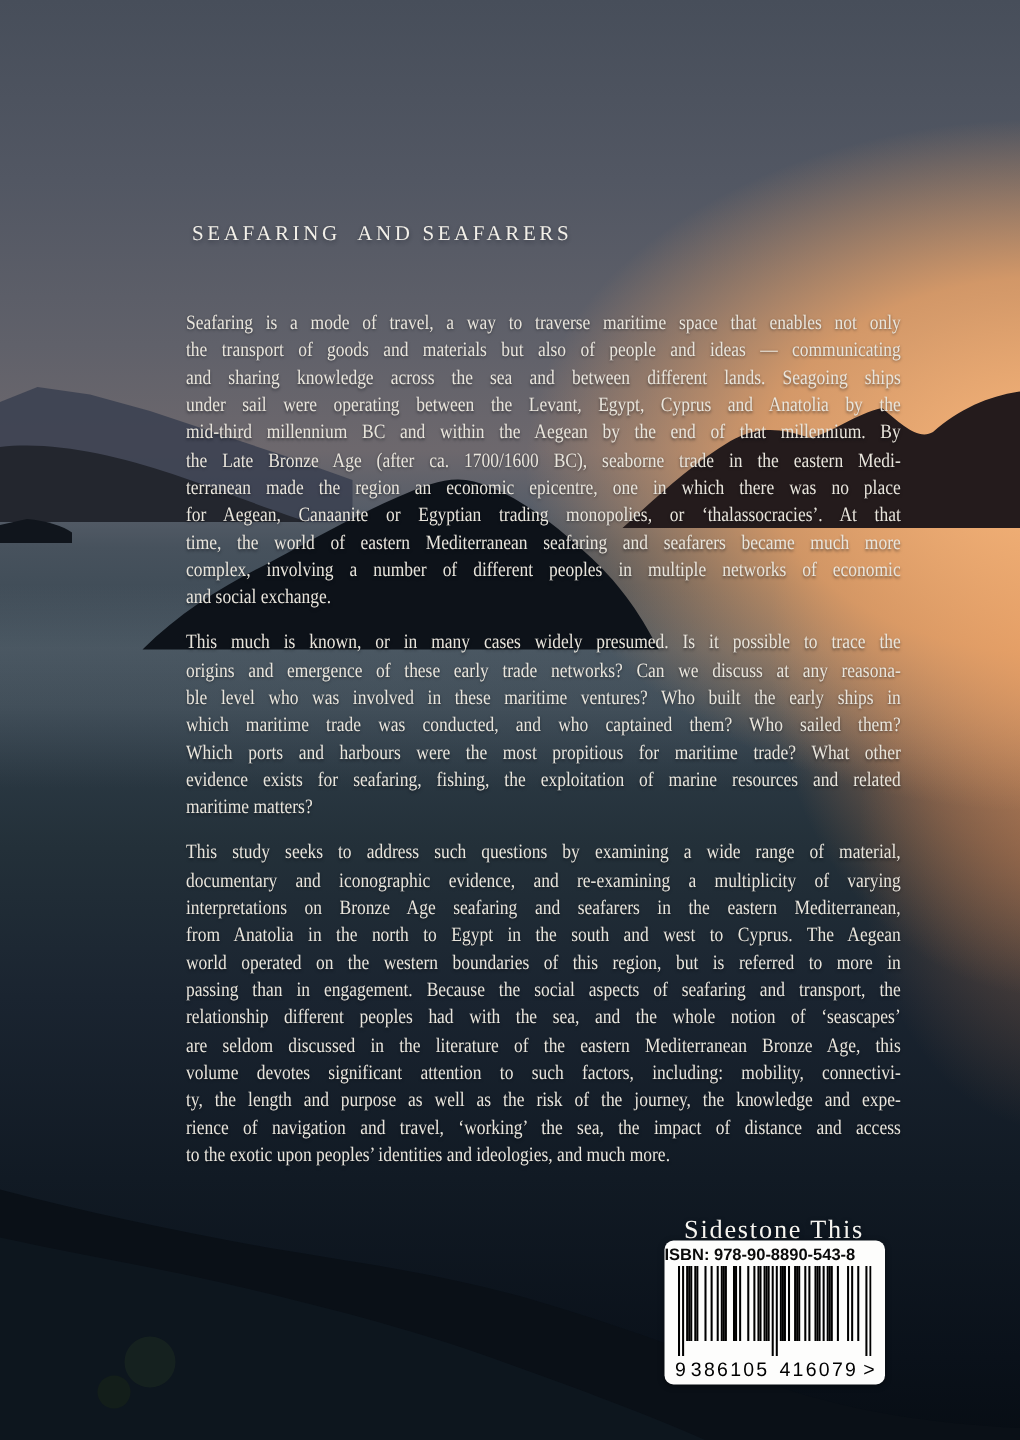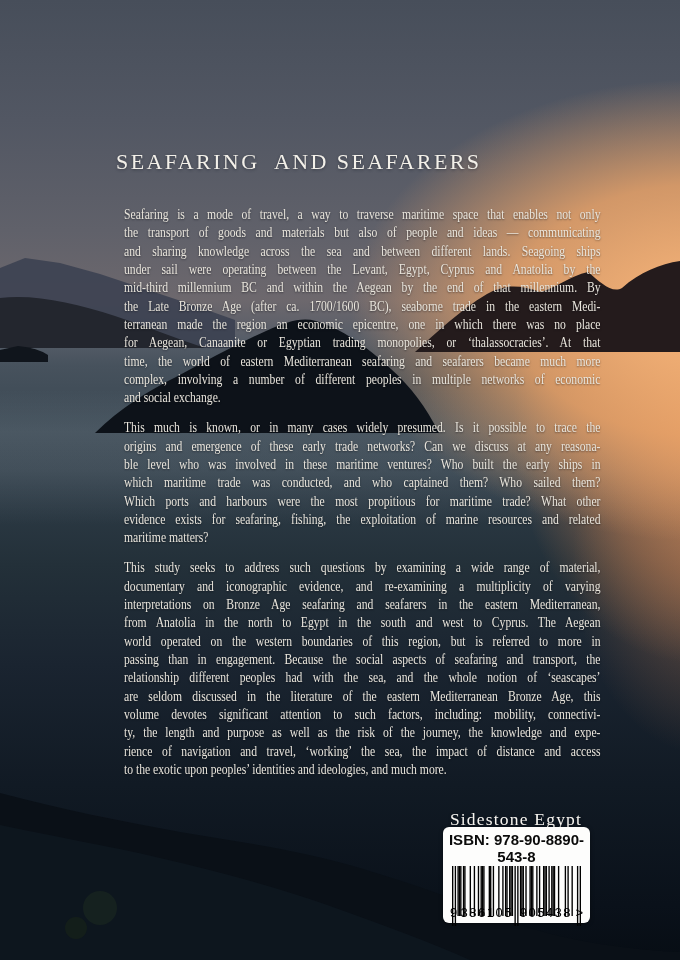--- a/index.html
+++ b/index.html
@@ -17,38 +17,38 @@
       
       linear-gradient(to bottom, rgba(135,145,155,0) 390px, rgba(138,148,158,0.22) 432px, rgba(128,138,148,0.22) 470px, rgba(110,122,132,0) 525px),
       
       linear-gradient(to bottom,
         #474e5a 0px, #525763 120px, #60616a 230px, #6d686d 300px, #565d68 340px,
         #47525d 365px, #3a4853 425px, #2e3c47 485px, #233039 565px, #1a2430 665px,
         #111a24 785px, #0a111a 905px, #070d14 960px);}
   .silhouettes{position:absolute;inset:0;}
 
   
-  .page-title{position:absolute;left:116px;top:149px;color:#f3f0e9;font-size:22px;
+  .page-title{position:absolute;left:128px;top:149px;color:#f3f0e9;font-size:14px;
     letter-spacing:2.4px;white-space:pre;text-shadow:0 1px 3px rgba(15,20,30,0.45);}
   .page-subtitle{position:absolute;left:124px;top:174px;color:#ece8e0;font-size:10.8px;
     font-weight:bold;letter-spacing:0.6px;white-space:pre;text-shadow:0 1px 2px rgba(15,20,30,0.45);}
   .text-col{position:absolute;left:124px;top:206px;width:556px;
     transform:scaleX(0.857);transform-origin:0 0;
     color:#e9e5dc;font-size:13.6px;text-shadow:0 1px 2px rgba(8,12,20,0.5);}
   .para{margin:0 0 11.5px 0;}
   .para .line{line-height:18.35px;text-align:justify;text-align-last:justify;white-space:normal;}
   .para .line.last{text-align-last:left;}
 
   
   .publisher-name{position:absolute;left:441px;top:809px;width:150px;text-align:center;
     color:#f7f5f0;font-size:17.5px;letter-spacing:1.2px;text-shadow:0 1px 3px rgba(10,15,25,0.55);}
   .isbn-box{position:absolute;left:443px;top:827px;width:147px;height:96px;background:#fdfdfc;
     border-radius:6px;box-shadow:0 1px 4px rgba(0,0,0,0.4);}
-  .isbn-label{margin-top:4px;text-align:center;font-family:"Liberation Sans",sans-serif;
-    font-weight:bold;font-size:15px;color:#0a0a0a;}
+  .isbn-label{margin-top:4px;text-align:left;font-family:"Liberation Sans",sans-serif;
+    font-weight:bold;font-size:11px;color:#0a0a0a;}
   .barcode-svg{display:block;margin:1px auto 0 auto;}
   .barcode-number{position:absolute;left:0;right:0;bottom:3px;display:flex;align-items:baseline;
     padding:0 7px;font-family:"Liberation Sans",sans-serif;font-size:13px;color:#000;}
   .barcode-number .lead{flex:0 0 auto;}
   .barcode-number .grp{flex:1 1 auto;text-align:center;letter-spacing:1.5px;}
   .barcode-number .trail{flex:0 0 auto;font-size:13px;}
 </style>
 </head>
 <body>
 
@@ -111,21 +111,21 @@
         <div class="line">passing than in engagement. Because the social aspects of seafaring and transport, the</div>
         <div class="line">relationship different peoples had with the sea, and the whole notion of ‘seascapes’</div>
         <div class="line">are seldom discussed in the literature of the eastern Mediterranean Bronze Age, this</div>
         <div class="line">volume devotes significant attention to such factors, including: mobility, connectivi-</div>
         <div class="line">ty, the length and purpose as well as the risk of the journey, the knowledge and expe-</div>
         <div class="line">rience of navigation and travel, ‘working’ the sea, the impact of distance and access</div>
         <div class="line last">to the exotic upon peoples’ identities and ideologies, and much more.</div>
       </div>
     </div>
 
-  <div class="publisher-name">Sidestone Egypt</div>
+  <div class="publisher-name">Sidestone This</div>
 
   <div class="isbn-box">
     <div class="isbn-label">ISBN: 978-90-8890-543-8</div>
     <svg class="barcode-svg" id="barcode" width="129" height="60" viewBox="0 0 129 60">
         <rect x="0.00" y="0" width="1.36" height="60" fill="#000"></rect>
         <rect x="2.72" y="0" width="1.36" height="60" fill="#000"></rect>
         <rect x="5.43" y="0" width="1.36" height="50" fill="#000"></rect>
         <rect x="6.79" y="0" width="1.36" height="50" fill="#000"></rect>
         <rect x="8.15" y="0" width="1.36" height="50" fill="#000"></rect>
         <rect x="10.86" y="0" width="1.36" height="50" fill="#000"></rect>
@@ -167,17 +167,17 @@
         <rect x="105.92" y="0" width="1.36" height="50" fill="#000"></rect>
         <rect x="112.71" y="0" width="1.36" height="50" fill="#000"></rect>
         <rect x="115.42" y="0" width="1.36" height="50" fill="#000"></rect>
         <rect x="119.49" y="0" width="1.36" height="50" fill="#000"></rect>
         <rect x="124.93" y="0" width="1.36" height="60" fill="#000"></rect>
         <rect x="127.64" y="0" width="1.36" height="60" fill="#000"></rect>
       </svg>
     <div class="barcode-number">
       <span class="lead">9</span>
       <span class="grp">386105</span>
-      <span class="grp">905438</span>
+      <span class="grp">416079</span>
       <span class="trail">&gt;</span>
     </div>
   </div>
 </div>
 
 </body></html>

